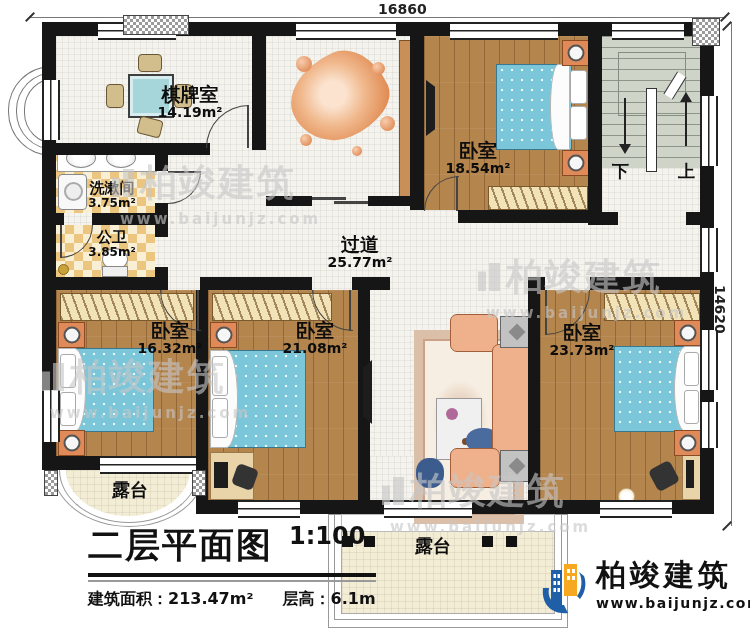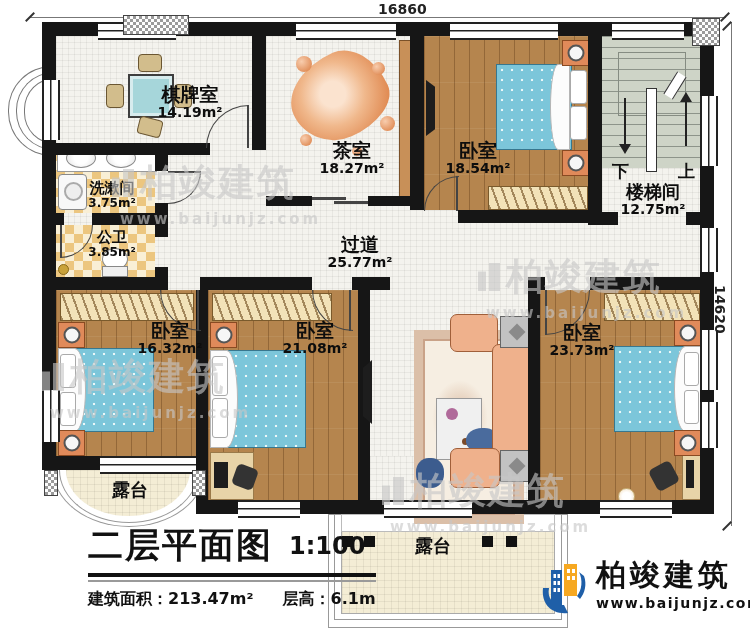--- a/index.html
+++ b/index.html
@@ -55,21 +55,21 @@
   .dimtext{position:absolute;z-index:30;font-weight:700;font-size:14px;color:#222;}
   
   .wm{position:absolute;z-index:40;color:#c7c7c7;opacity:.62;font-weight:700;pointer-events:none;white-space:nowrap;}
   .wm .wm-row{display:flex;align-items:center;gap:6px;font-size:37px;letter-spacing:2px;}
   .wm .wm-icon{display:inline-block;width:22px;height:28px;
     background:linear-gradient(90deg,#c7c7c7 0 8px,transparent 8px 11px,#c7c7c7 11px 20px);
     clip-path:polygon(0 30%,45% 30%,45% 0,100% 0,100% 100%,0 100%);}
   .wm .wm-site{font-size:15px;letter-spacing:3px;margin-top:2px;margin-left:8px;}
   
   .titleblock{position:absolute;z-index:50;}
-  .tb-row{display:flex;align-items:center;gap:16px;}
+  .tb-row{display:flex;align-items:flex-start;gap:16px;}
   .tb-title{font-size:35px;font-weight:700;letter-spacing:2px;}
   .tb-scale{font-size:24px;font-weight:700;}
   .tb-line1{height:4px;background:#111;margin-top:4px;}
   .tb-line2{height:2px;background:#9a9a9a;margin-top:3px;}
   .tb-sub{margin-top:7px;font-size:16px;font-weight:700;white-space:nowrap;}
   .logo{position:absolute;z-index:50;display:flex;align-items:flex-start;gap:8px;}
   .logo-text .co{font-size:30px;font-weight:700;letter-spacing:4px;color:#111;line-height:1;}
   .logo-text .site{font-size:14px;font-weight:700;letter-spacing:1.5px;color:#111;margin-top:5px;}
   .stair-dir{position:absolute;z-index:30;font-size:17px;font-weight:700;}
   .tri{position:absolute;width:0;height:0;z-index:12;}
@@ -283,31 +283,23 @@
   <div class="abs" style="left:341px;top:514px;width:212px;height:16px;background:#fff;border:1px solid #bbb;z-index:4;"></div>
   <div class="abs" style="left:342px;top:536px;width:11px;height:11px;background:#111;z-index:6;"></div>
   <div class="abs" style="left:364px;top:536px;width:11px;height:11px;background:#111;z-index:6;"></div>
   <div class="abs" style="left:482px;top:536px;width:11px;height:11px;background:#111;z-index:6;"></div>
   <div class="abs" style="left:506px;top:536px;width:11px;height:11px;background:#111;z-index:6;"></div>
 
   <div class="rlabel" style="left:190px;top:84px;">
     <div class="rname">棋牌室</div>
     <div class="rarea">14.19m²</div>
   </div>
-  <div class="rlabel" style="left:352px;top:140px;">
-    <div class="rname">茶室</div>
-    <div class="rarea">18.27m²</div>
-  </div>
   <div class="rlabel" style="left:478px;top:140px;">
     <div class="rname">卧室</div>
     <div class="rarea">18.54m²</div>
-  </div>
-  <div class="rlabel" style="left:653px;top:182px;">
-    <div class="rname" style="font-size:18px;">楼梯间</div>
-    <div class="rarea">12.75m²</div>
   </div>
   <div class="rlabel small" style="left:112px;top:180px;">
     <div class="rname">洗漱间</div>
     <div class="rarea">3.75m²</div>
   </div>
   <div class="rlabel small" style="left:112px;top:229px;">
     <div class="rname">公卫</div>
     <div class="rarea">3.85m²</div>
   </div>
   <div class="rlabel" style="left:360px;top:234px;">

